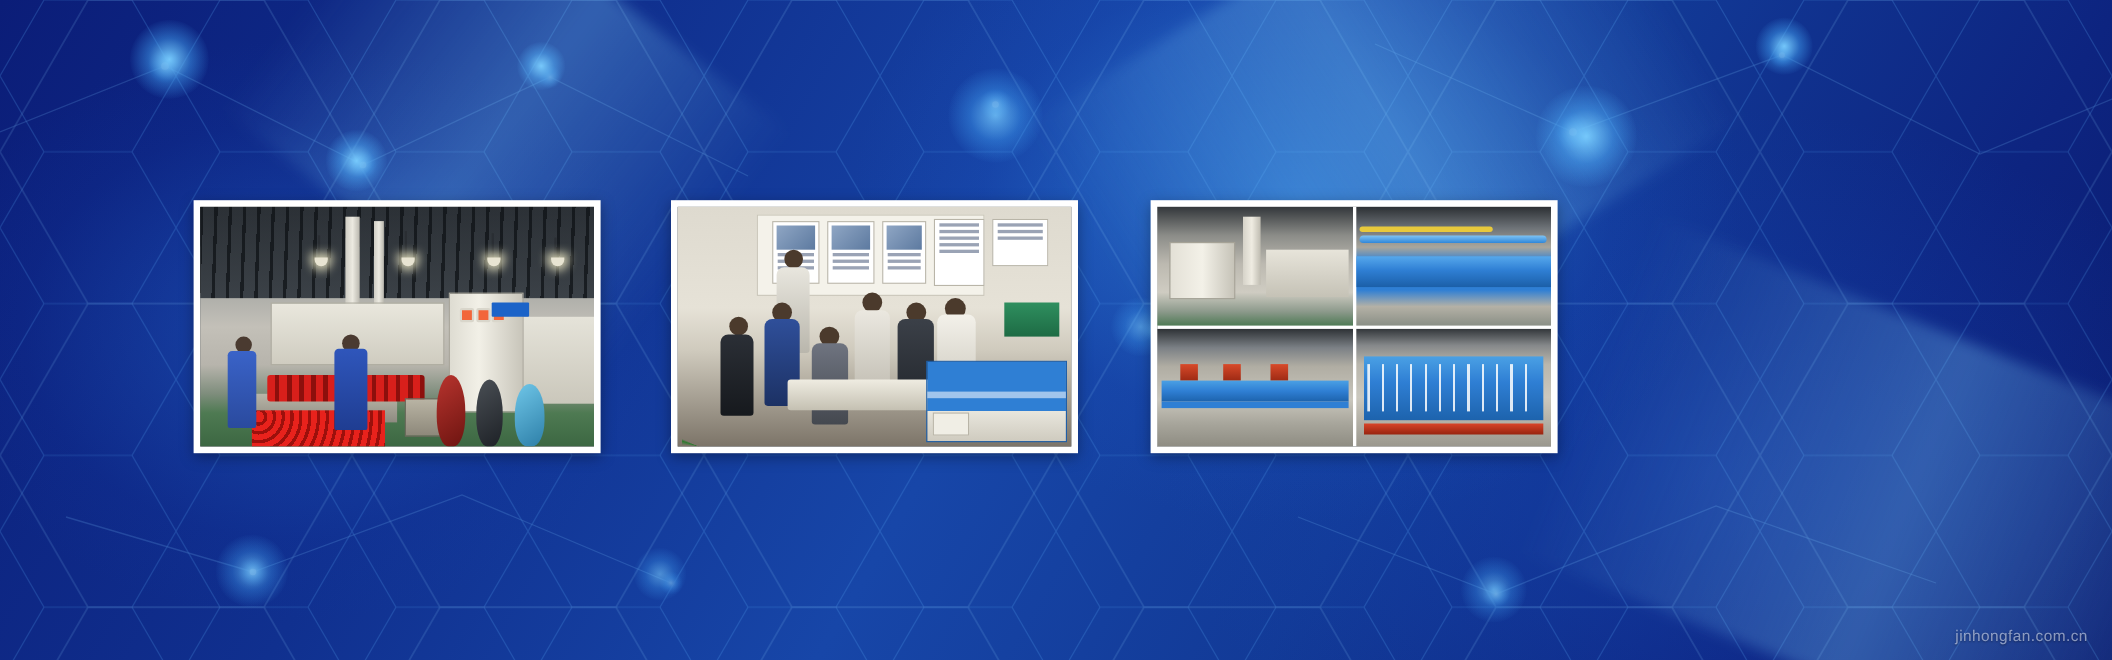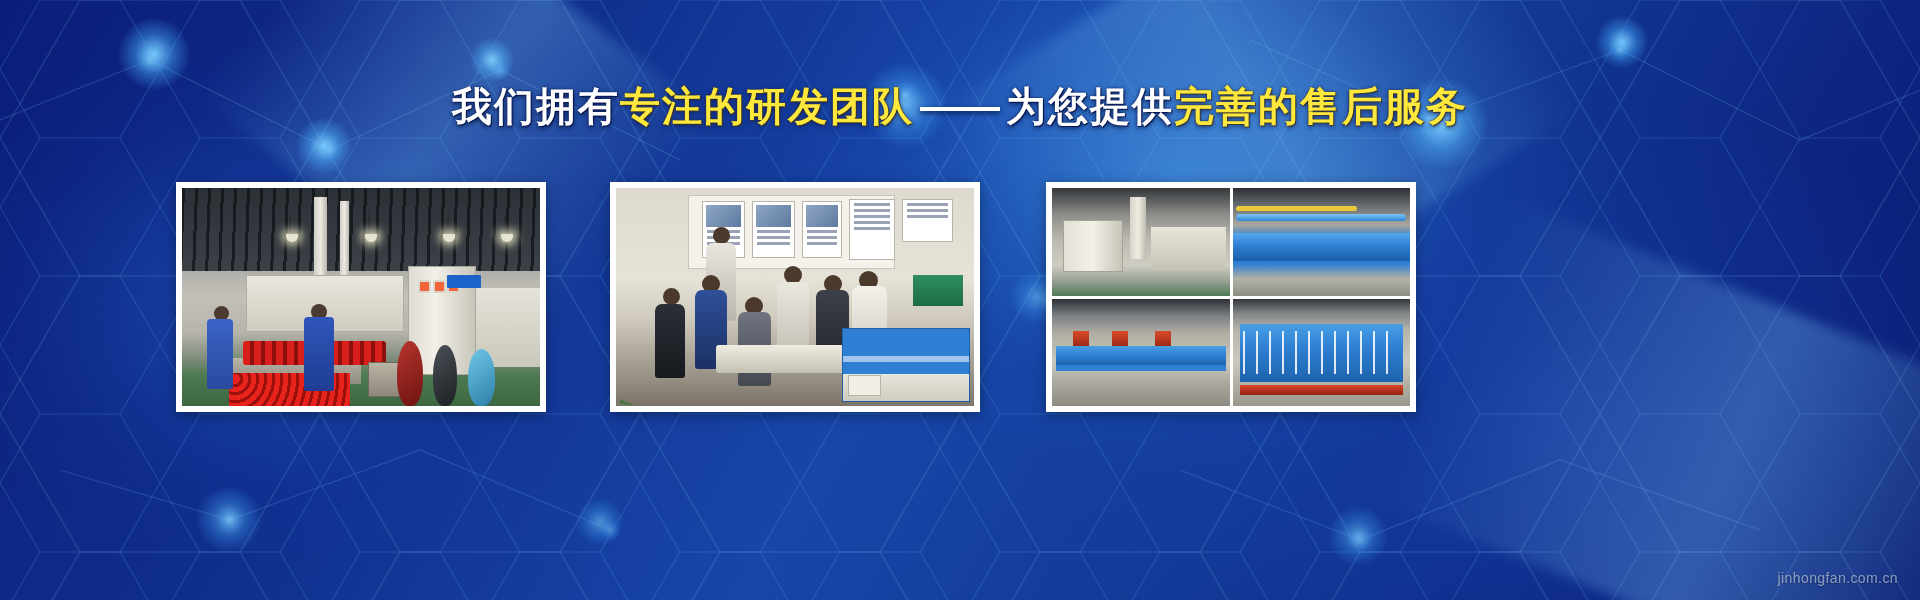--- a/index.html
+++ b/index.html
@@ -271,23 +271,20 @@
     <div class="spot" style="left:196px;  top:486px; width:66px;  height:66px; opacity:.7;"></div>
     <div class="spot" style="left:576px;  top:498px; width:48px;  height:48px; opacity:.6;"></div>
     <div class="spot" style="left:1328px; top:506px; width:60px;  height:60px; opacity:.65;"></div>
     <div class="spot" style="left:1010px; top:270px; width:54px;  height:54px; opacity:.55;"></div>
   </div>
 
   <div class="beam" style="left:250px; top:-40px; width:420px; height:300px; transform:rotate(38deg);"></div>
   <div class="beam" style="left:980px; top:-60px; width:560px; height:340px; transform:rotate(-32deg);"></div>
   <div class="beam" style="left:1420px; top:300px; width:620px; height:330px; transform:rotate(22deg);"></div>
 
-  <div class="headline">
-    <span class="t-white">我们拥有</span><span class="t-gold">专注的研发团队</span><span class="t-dash">——</span><span class="t-white">为您提供</span><span class="t-gold">完善的售后服务</span>
-  </div>
 
   <div class="panels">
 
     <div class="panel" id="panel-1">
       <div class="inner">
         <div class="ph1">
           <div class="roof"></div>
           <div class="lampstem" style="left:30%; top:12%; height:10%;"></div>
           <div class="lamp" style="left:29%; top:21%;"></div>
           <div class="lampstem" style="left:52%; top:10%; height:12%;"></div>

